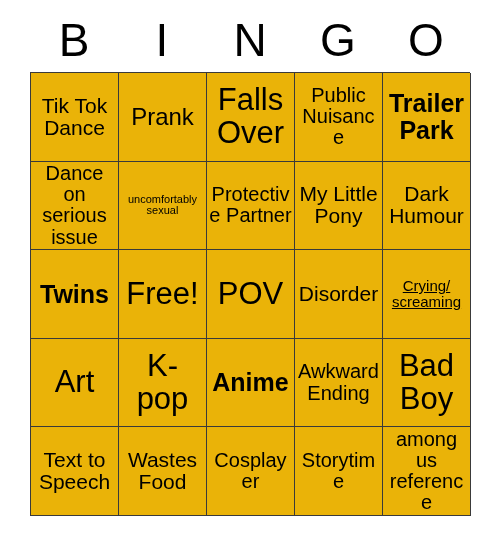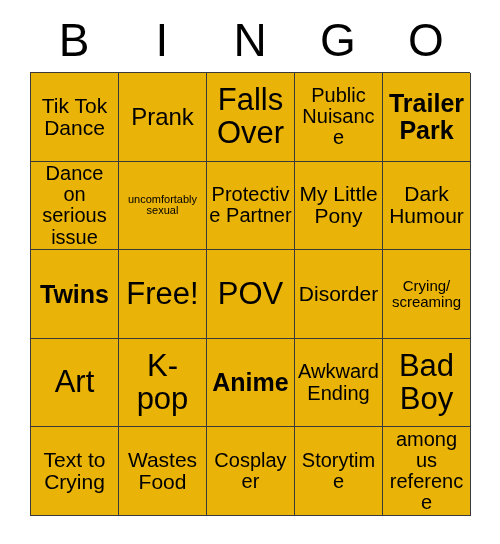--- a/index.html
+++ b/index.html
@@ -70,21 +70,21 @@
     white-space: pre-line;
     word-wrap: break-word;
   }
 
   
   .fs-xxl .cell-text { font-size: 31px; }
   .fs-xl  .cell-text { font-size: 24px; }
   .fs-lg  .cell-text { font-size: 25px; font-weight: bold; }
   .fs-md  .cell-text { font-size: 21px; }
   .fs-sm  .cell-text { font-size: 20px; }
-  .fs-xs  .cell-text { font-size: 15px; }
+  .fs-xs  .cell-text { font-size: 15px; text-decoration: underline; }
   .fs-xxs .cell-text { font-size: 11px; }
 </style>
 </head>
 <body>
 
 <div id="bingo-card">
 
   <div id="bingo-header">
     <div class="header-letter">B</div>
     <div class="header-letter">I</div>
@@ -153,21 +153,21 @@
         <span class="cell-text">Anime</span>
       </div>
     <div class="bingo-cell fs-sm">
         <span class="cell-text">Awkward Ending</span>
       </div>
     <div class="bingo-cell fs-xxl">
         <span class="cell-text">Bad Boy</span>
       </div>
 
     <div class="bingo-cell fs-md">
-        <span class="cell-text">Text to Crying</span>
+        <span class="cell-text">Text to Speech</span>
       </div>
     <div class="bingo-cell fs-md">
         <span class="cell-text">Wastes Food</span>
       </div>
     <div class="bingo-cell fs-sm">
         <span class="cell-text">Cosplayer</span>
       </div>
     <div class="bingo-cell fs-sm">
         <span class="cell-text">Storytime</span>
       </div>

